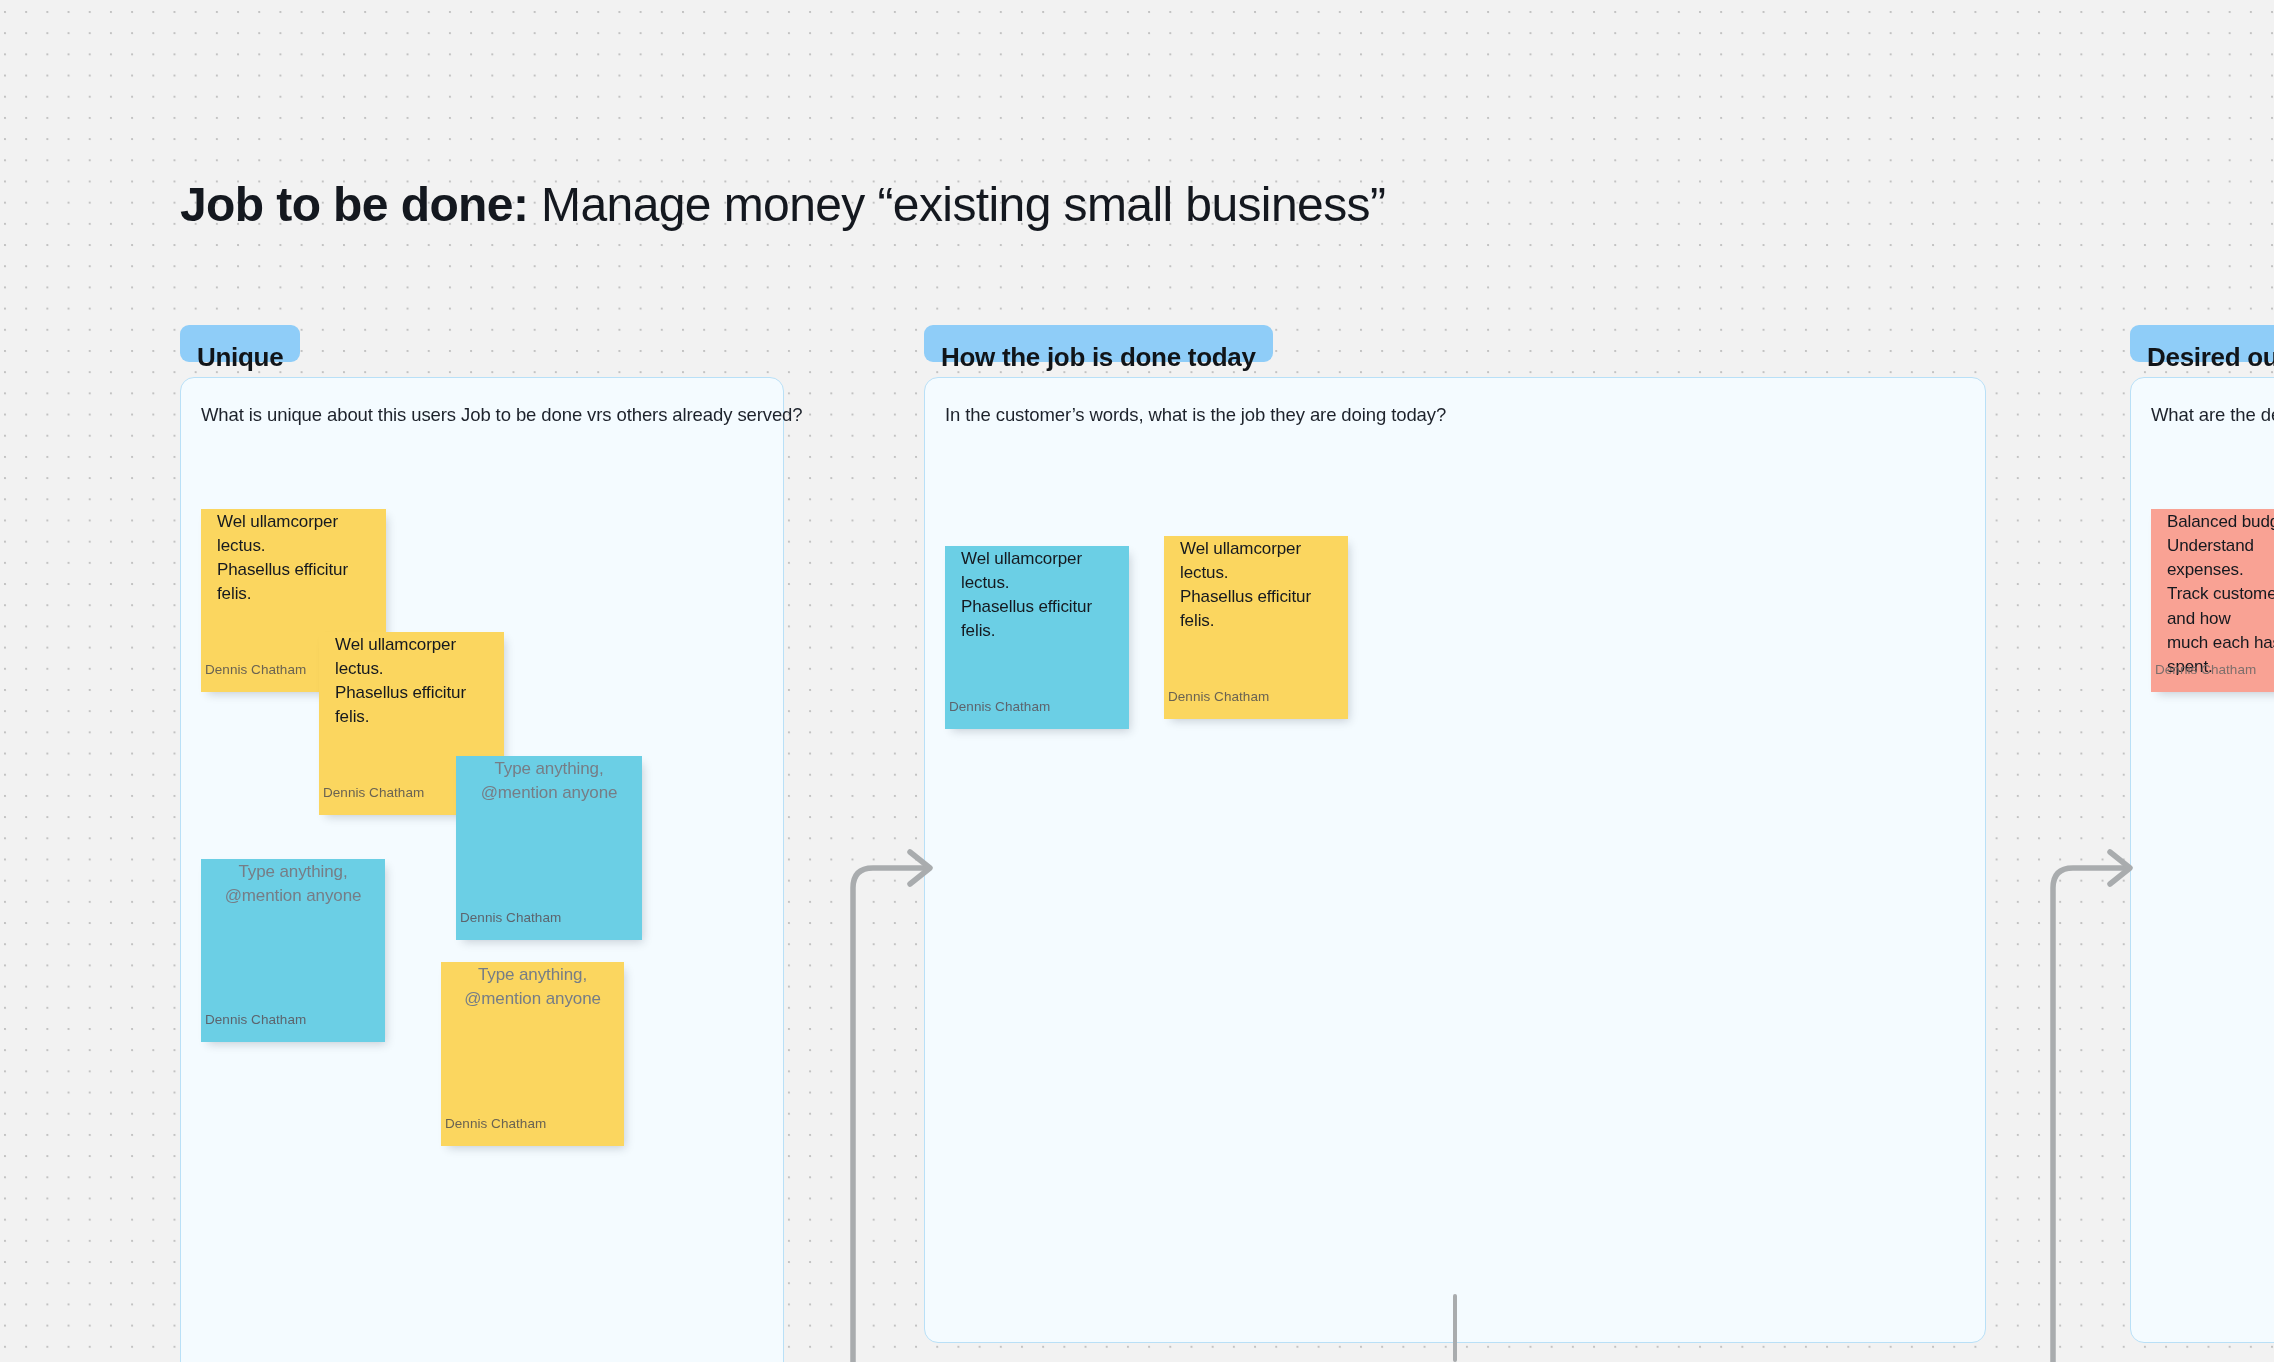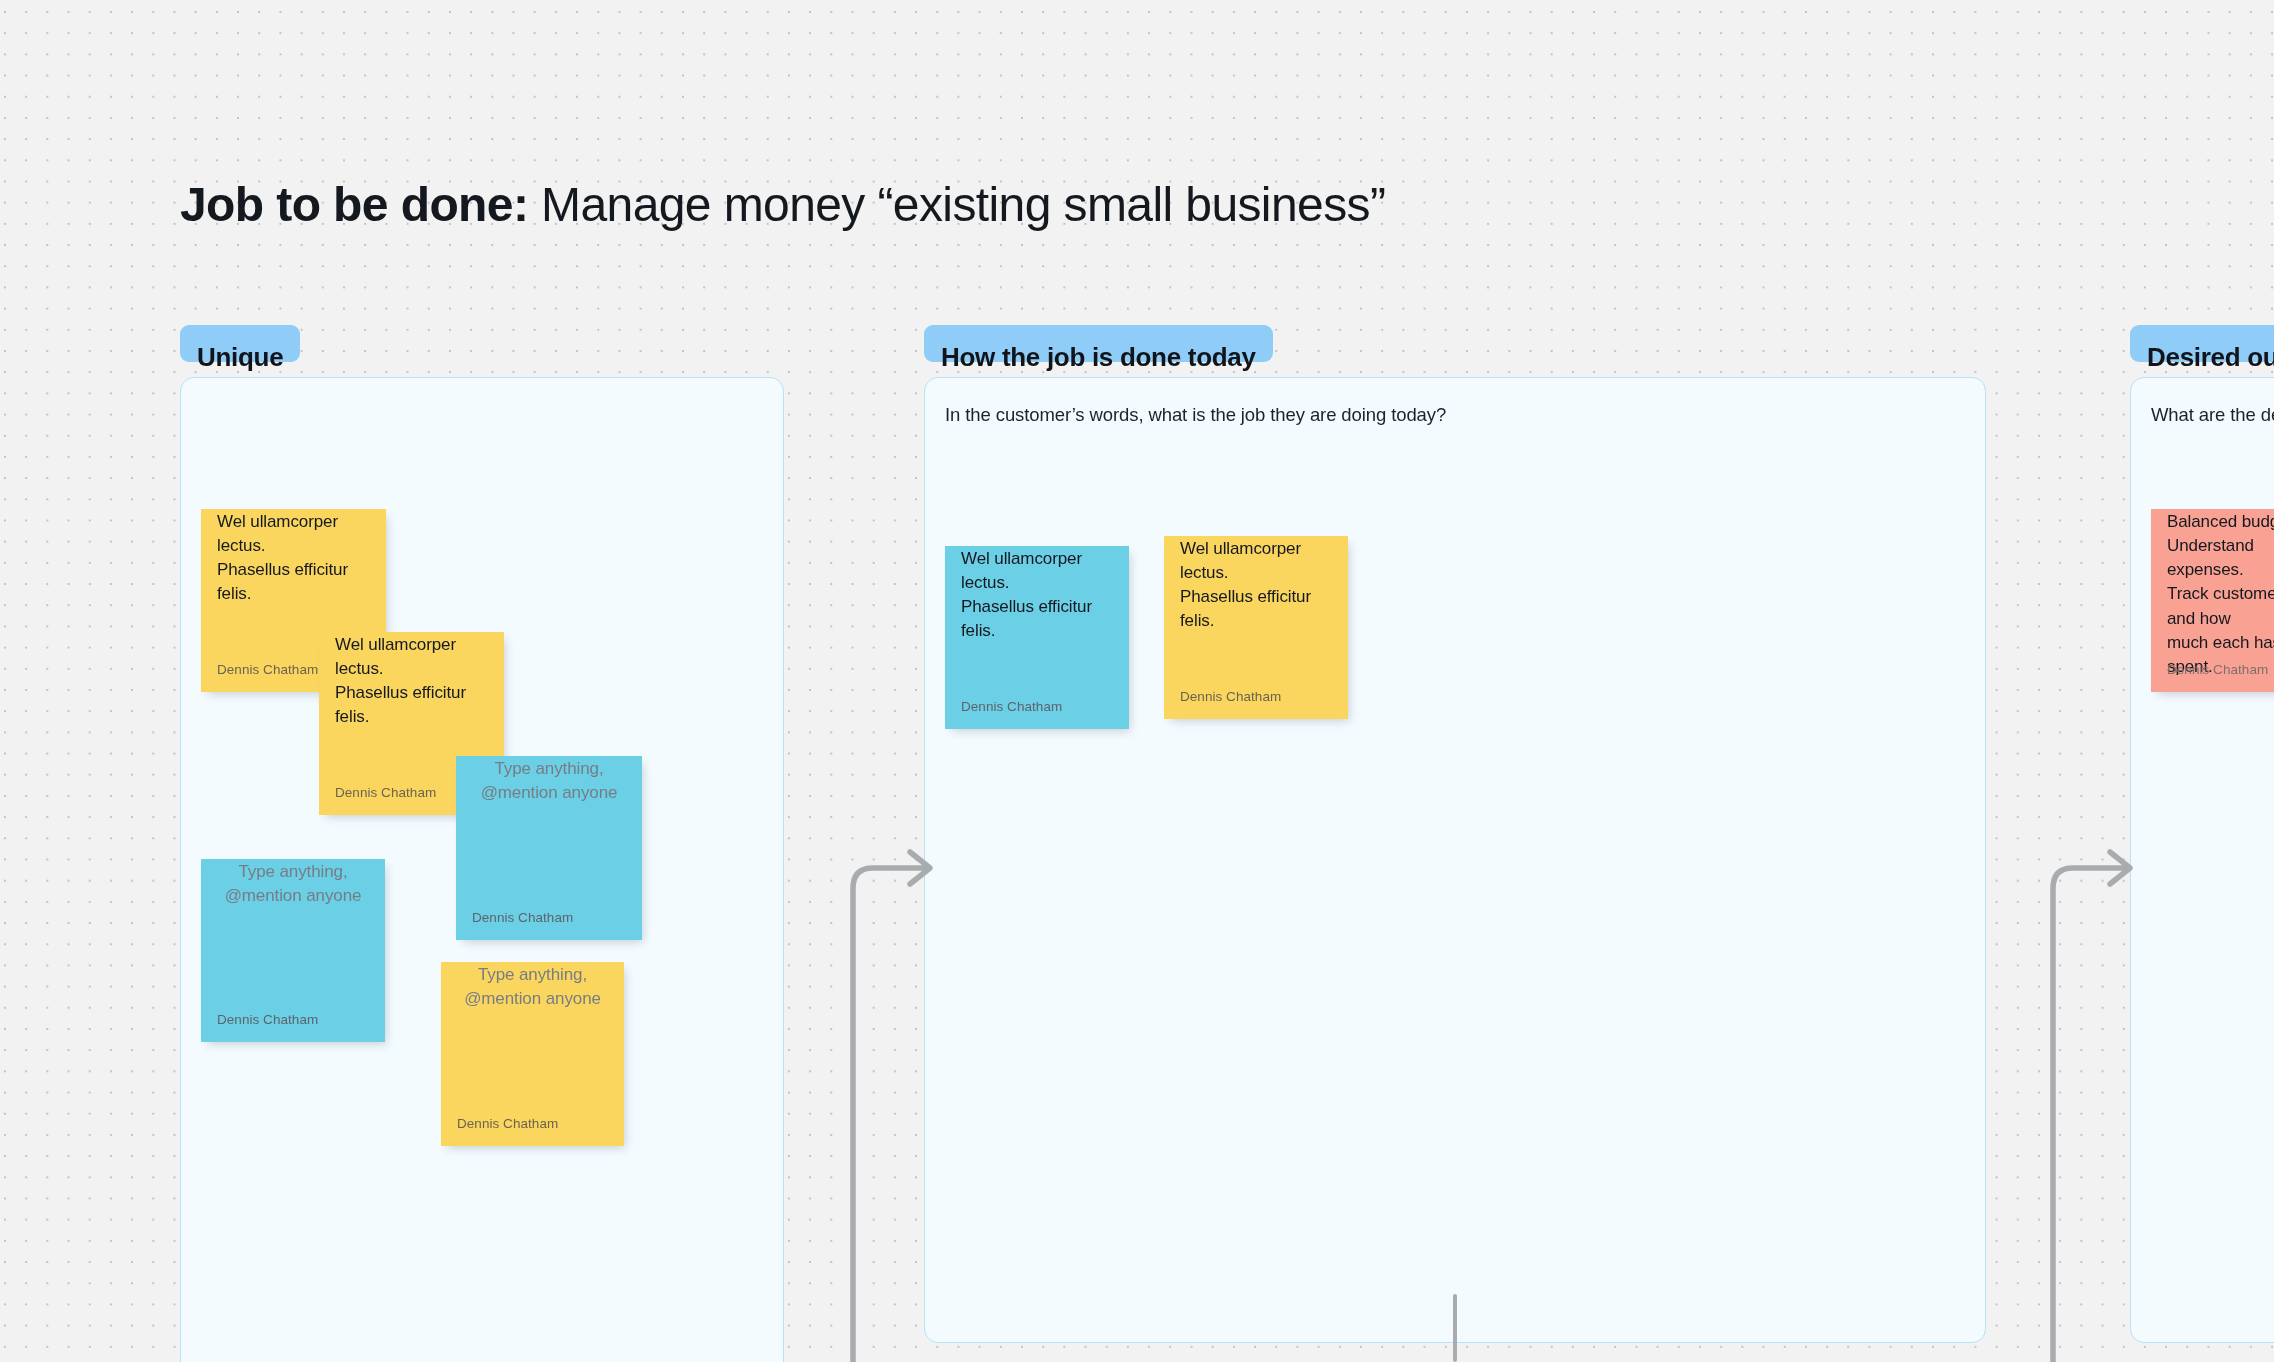--- a/index.html
+++ b/index.html
@@ -97,21 +97,21 @@
     font-size: 17px;
     line-height: 1.42;
     color: #15191f;
     letter-spacing: -0.1px;
     white-space: pre-line;
   }
   .note-text.placeholder { color: #767d86; text-align: center; }
 
   .note-author {
     position: absolute;
-    left: 16px;
+    left: 4px;
     bottom: 15px;
     font-size: 13.5px;
     color: #5d646d;
     letter-spacing: 0.05px;
   }
   .note.yellow .note-author { color: #6a6352; }
   .note.red .note-author { color: #7e6f6c; }
 
   
   .connector {
@@ -134,20 +134,21 @@
 
   <div id="board-title">
     <span class="tjd-strong">Job to be done:</span>
     <span class="tjd-rest">Manage money “existing small business”</span>
   </div>
 
   <div class="column" style="left:180px; top:325px;">
     <div class="col-chip">Unique</div>
 
     <div class="col-panel" style="width:604px; height:1000px;">
+      <div class="col-question">What is unique about this users Job to be done vrs others already served?</div>
 
       <div class="note yellow" style="left:20px; top:131px; width:185px; height:183px;">
         <div class="note-text">Wel ullamcorper lectus.
 Phasellus efficitur felis.</div>
         <div class="note-author">Dennis Chatham</div>
       </div>
 
       <div class="note yellow" style="left:138px; top:254px; width:185px; height:183px;">
         <div class="note-text">Wel ullamcorper lectus.
 Phasellus efficitur felis.</div>

